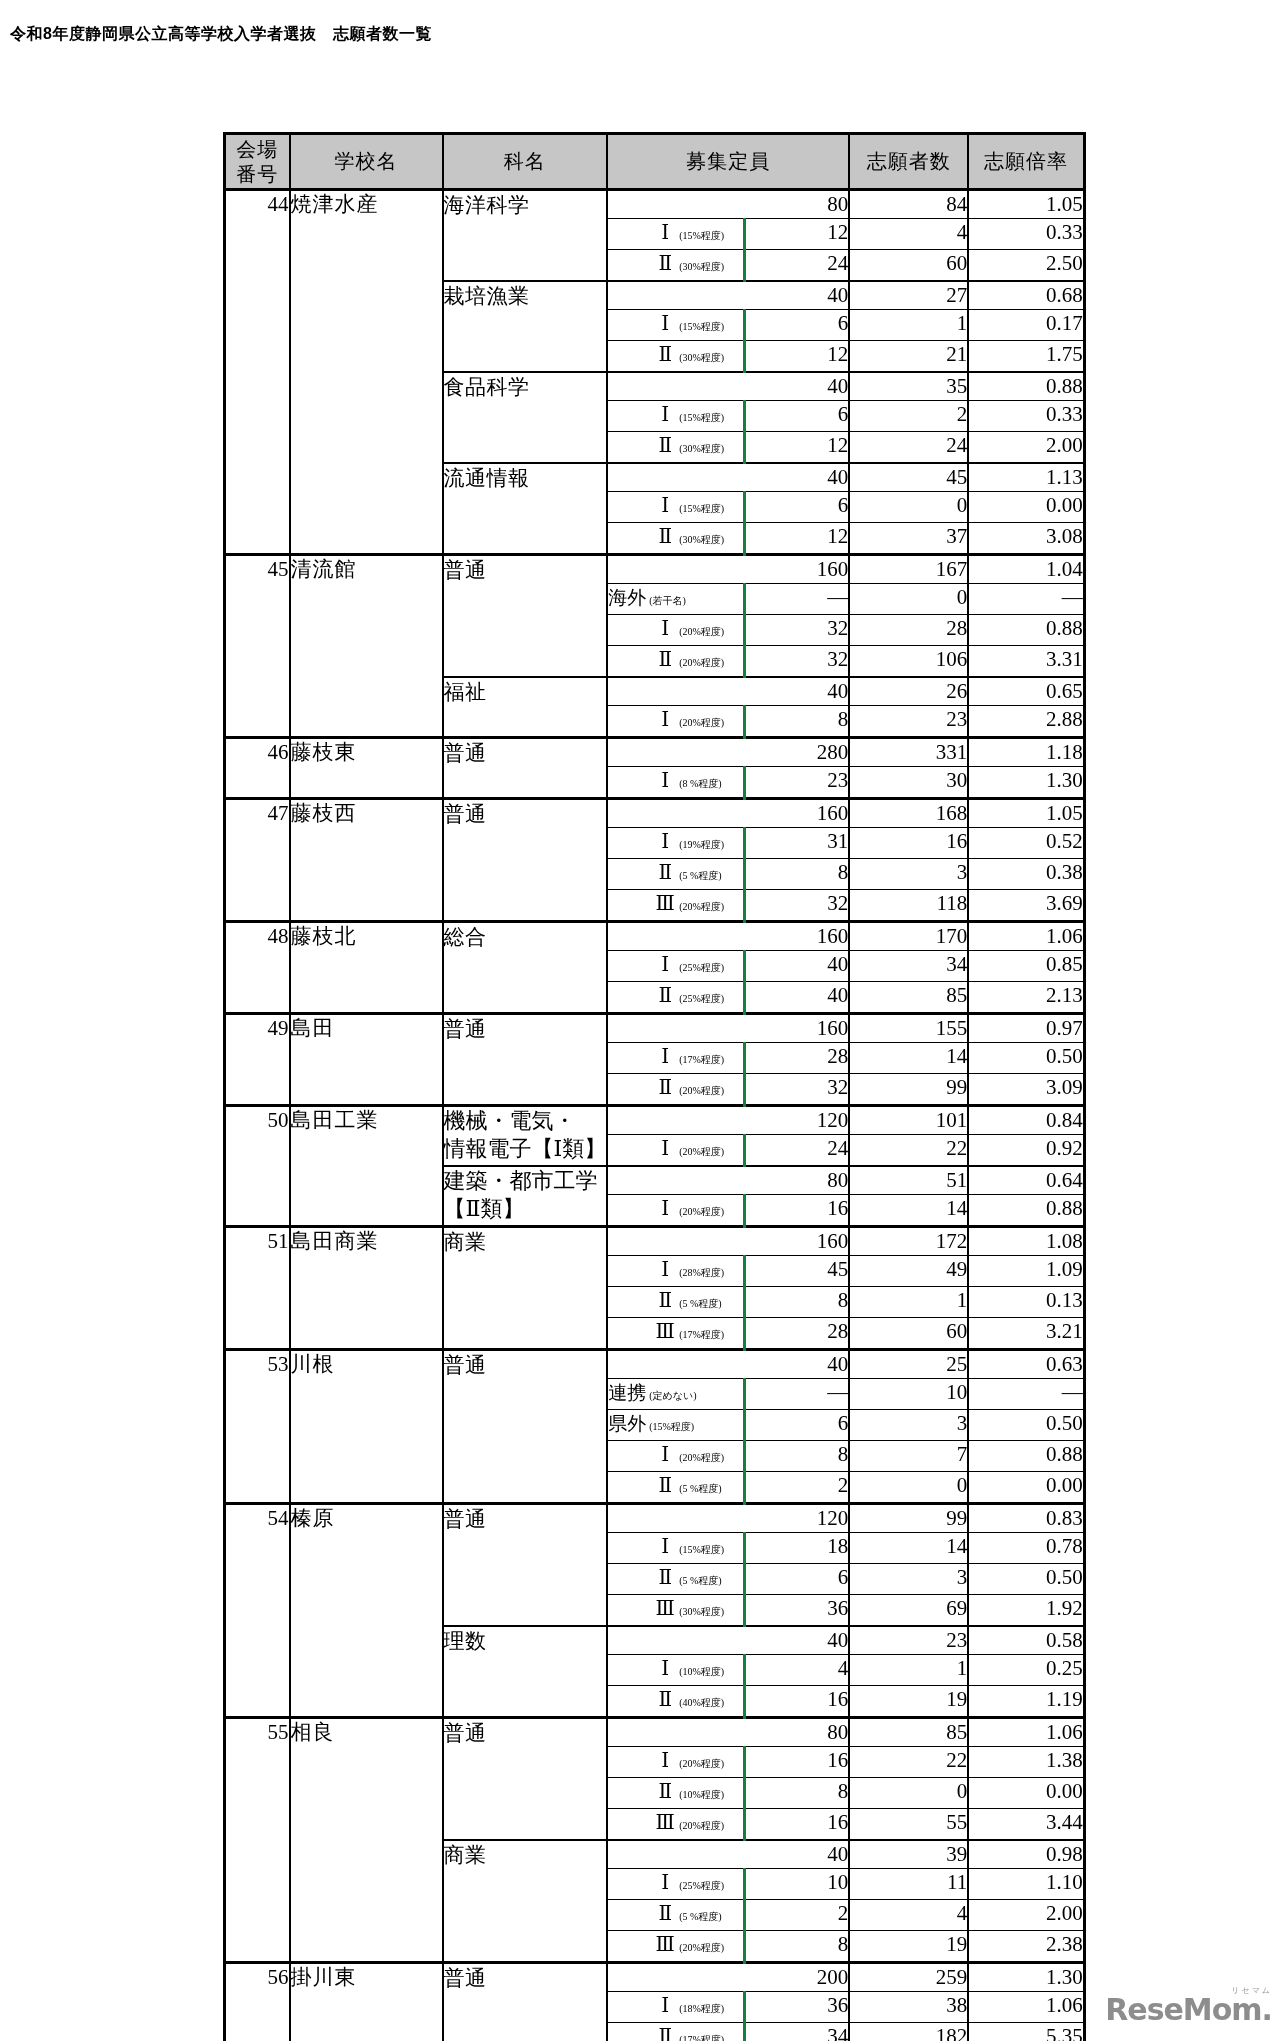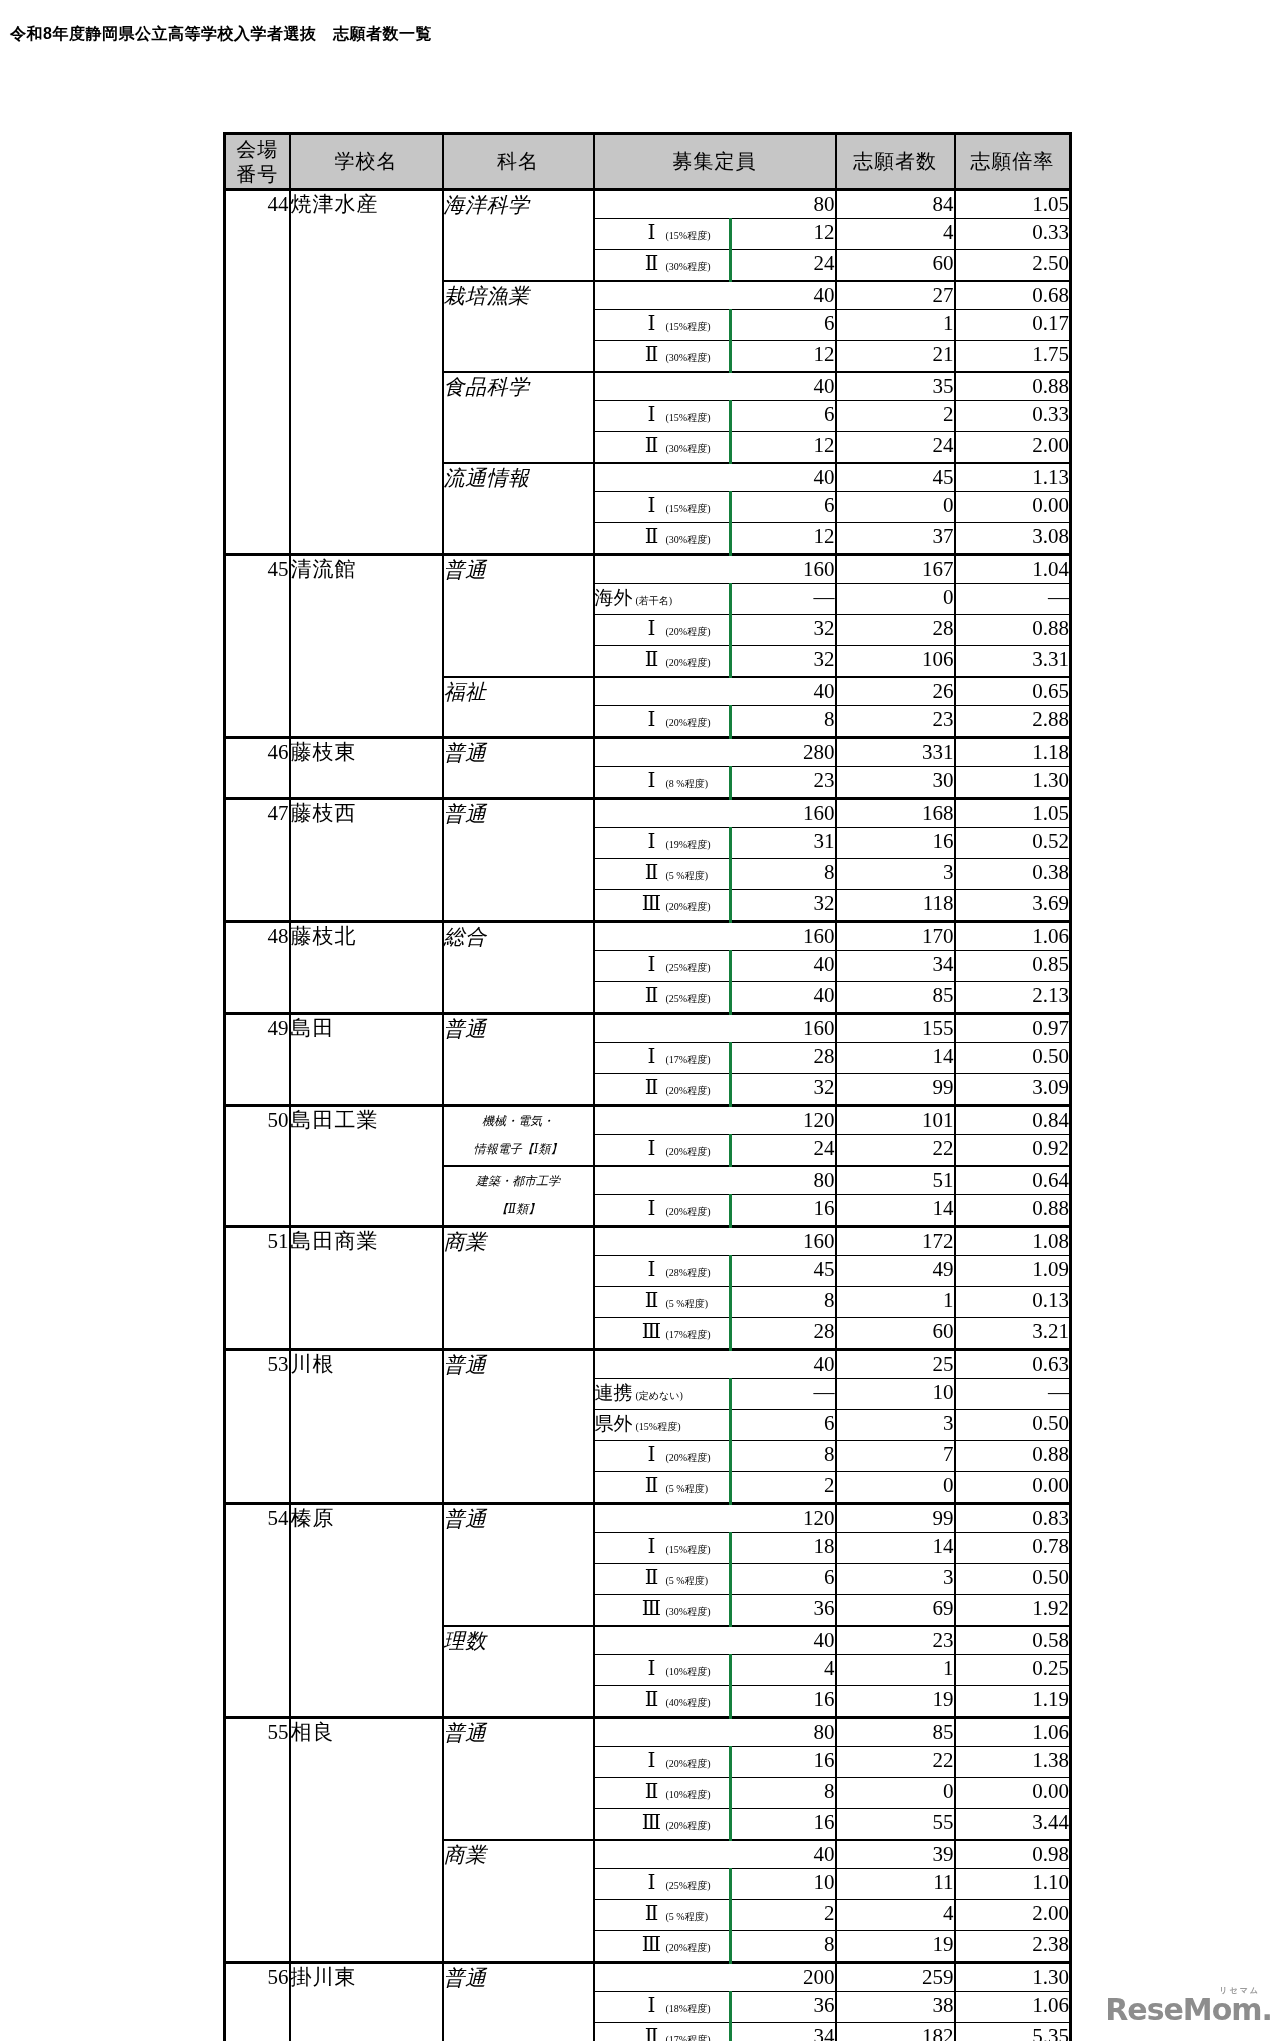--- a/index.html
+++ b/index.html
@@ -26,38 +26,38 @@
     font-weight:normal;font-size:20px;letter-spacing:1px;text-align:center;
   }
   thead th .hline{display:block;line-height:1.25;}
   tbody td{height:28px;border:1px solid #000;font-size:21px;line-height:27px;vertical-align:top;}
   tr.sec-start td{border-top:3px solid #000;}
   tr.dept-start td{border-top:2px solid #000;}
   tr.sub-row td{border-top:1px solid #000;}
   .c-venue{border-right:2px solid #000;text-align:right;}
   .c-school{border-right:2px solid #000;padding-left:6px;letter-spacing:1px;margin-left:44px;}
   .c-dept{border-right:2px solid #000;padding-left:4px;letter-spacing:0.5px;}
-  .c-dept div{line-height:28px;font-style:italic;}
-  .c-dept.two-line{font-size:12px;letter-spacing:0;text-align:center;}
+  .c-dept div{line-height:28px;}
+  .c-dept.two-line{font-size:22px;letter-spacing:0;}
   .c-cap{text-align:right;padding-right:12px;border-right:2px solid #000;}
   .c-cap.sub{border-left:3px solid #15803d;}
   .c-sublabel{border-right:1px solid #000;}
   .sub-roman .sel-name{display:inline-block;width:22px;margin-left:46px;text-align:center;font-size:20px;}
   .sub-text .sel-name{font-size:19px;}
   .sel-note{font-size:10px;margin-left:3px;letter-spacing:0;}
   .c-app{text-align:right;padding-right:16px;border-right:2px solid #000;}
   .c-ratio{text-align:right;padding-right:22px;}
   .watermark{
     position:absolute;right:8px;bottom:14px;
     font-family:"DejaVu Sans","Liberation Sans",sans-serif;
     font-weight:bold;font-size:30px;color:#8d8d8d;letter-spacing:-1px;
   }
   .watermark .ruby{
-    position:absolute;top:-7px;right:12px;
-    font-size:8px;font-weight:bold;letter-spacing:2px;color:#9a9a9a;text-align:right;
+    position:absolute;top:-7px;right:0;
+    font-size:8px;font-weight:normal;letter-spacing:2px;color:#9a9a9a;text-align:right;
   }
 </style>
 </head>
 <body>
 
 <div class="page-title">令和8年度静岡県公立高等学校入学者選抜　志願者数一覧</div>
 
 <table id="main-table">
   <colgroup>
     <col style="width:65px">

